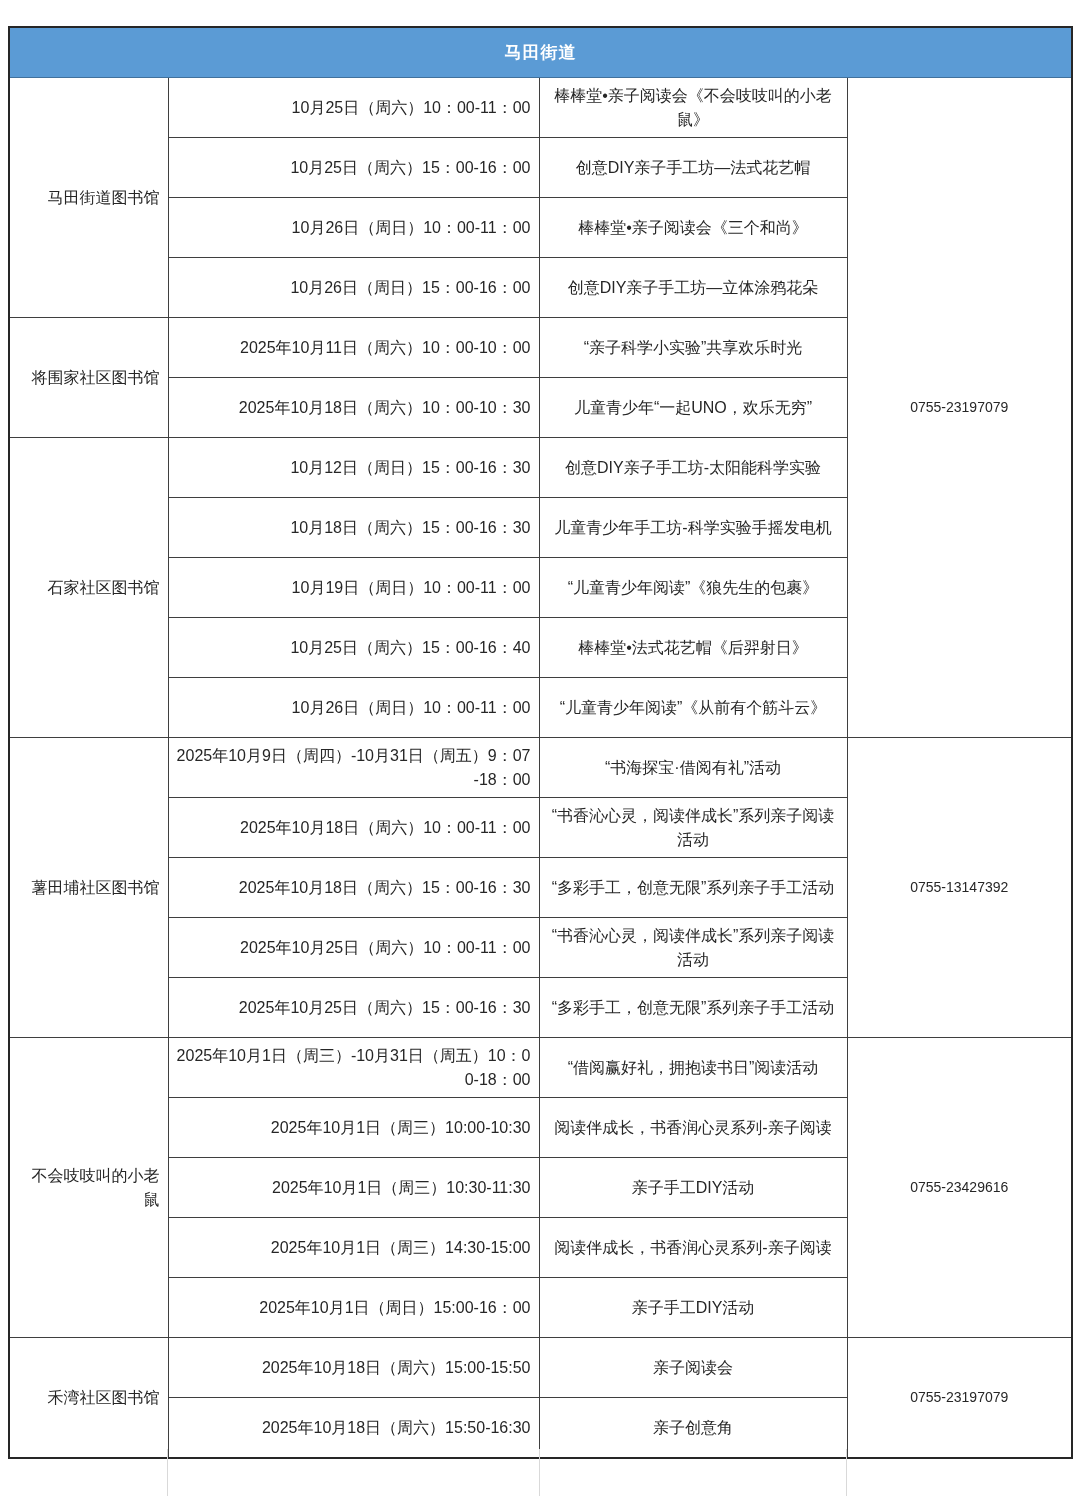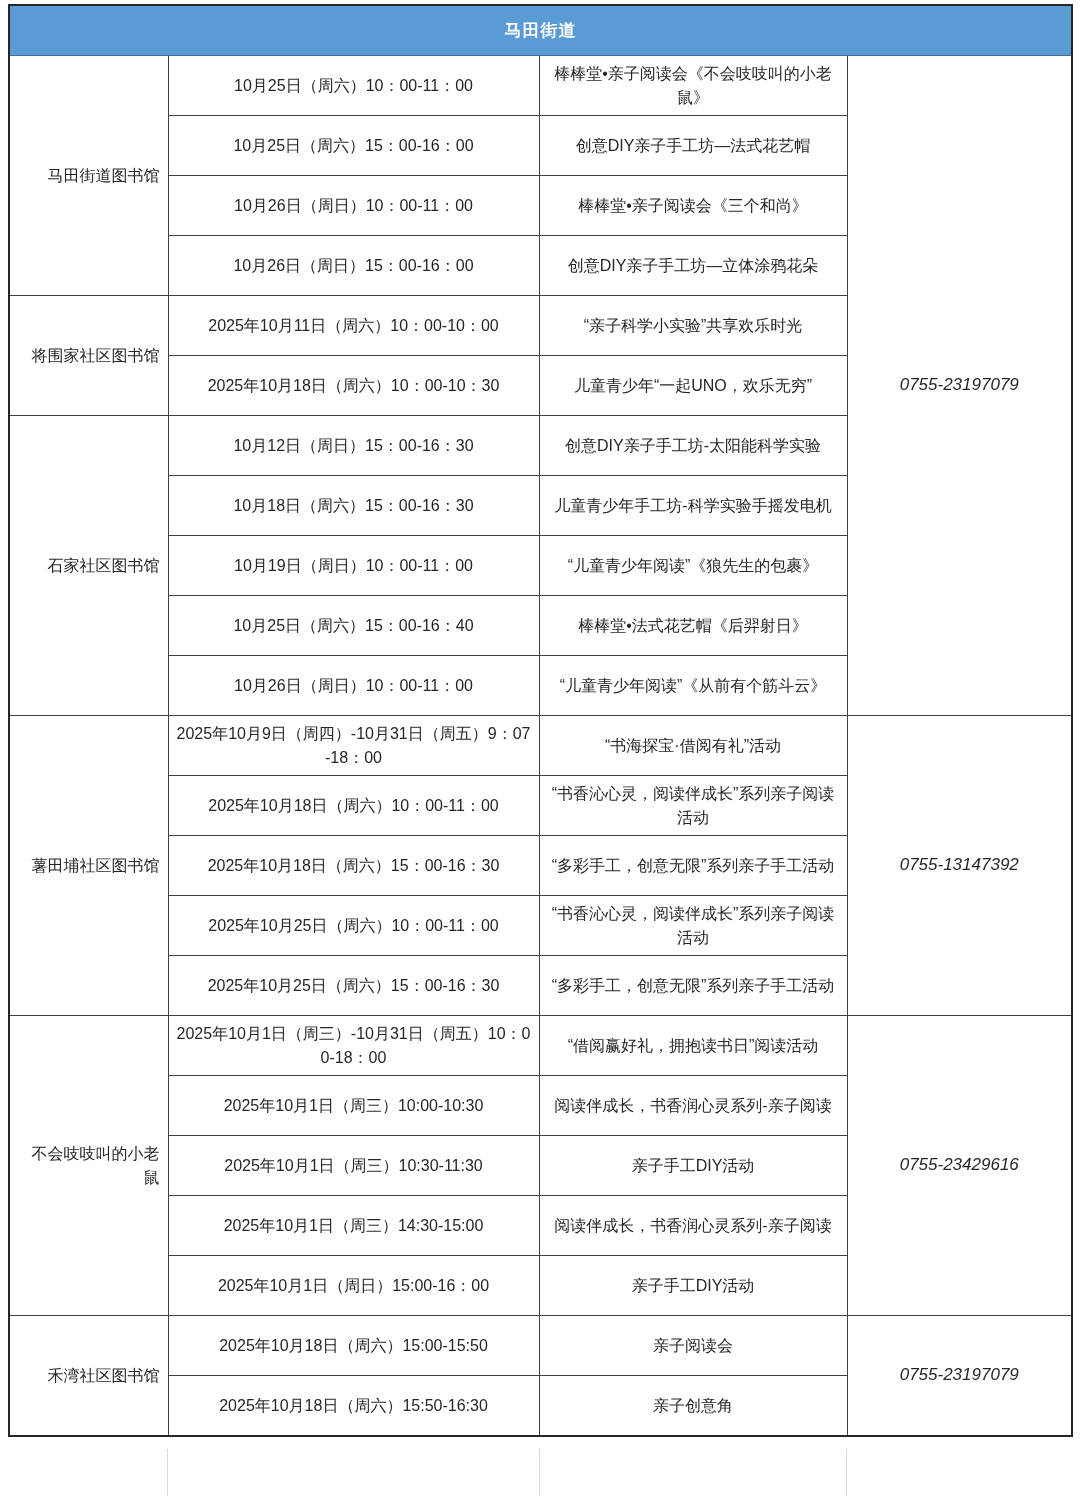--- a/index.html
+++ b/index.html
@@ -7,21 +7,21 @@
     padding: 0;
     width: 1080px;
     height: 1496px;
     background: #ffffff;
     overflow: hidden;
     font-family: "Liberation Sans", "DejaVu Sans", sans-serif;
   }
   .sheet {
     position: absolute;
     left: 8px;
-    top: 4px;
+    top: 26px;
   }
   table.schedule {
     border-collapse: collapse;
     table-layout: fixed;
     width: 1063px;
     border: 2px solid #262626;
   }
   th.title-cell {
     height: 47px;
     background: #5B9BD5;
@@ -38,23 +38,23 @@
     text-align: center;
     vertical-align: middle;
     font-size: 16px;
     color: #262626;
     padding: 2px 8px;
     line-height: 1.45;
     word-break: break-all;
   }
   tbody tr { height: 60px; }
   .lib-cell   { width: 159px; text-align: right; }
-  .date-cell  { width: 371px; }
+  .date-cell  { width: 371px; text-align: right; }
   .event-cell { width: 308px; }
-  .phone-cell { width: 225px; font-size: 17px; font-style: italic; }
+  .phone-cell { width: 225px; font-size: 14px; }
   
   .ghost-line {
     position: absolute;
     top: 1449px;
     height: 47px;
     width: 1px;
     background: #d9d9d9;
   }
 </style>
 </head>

